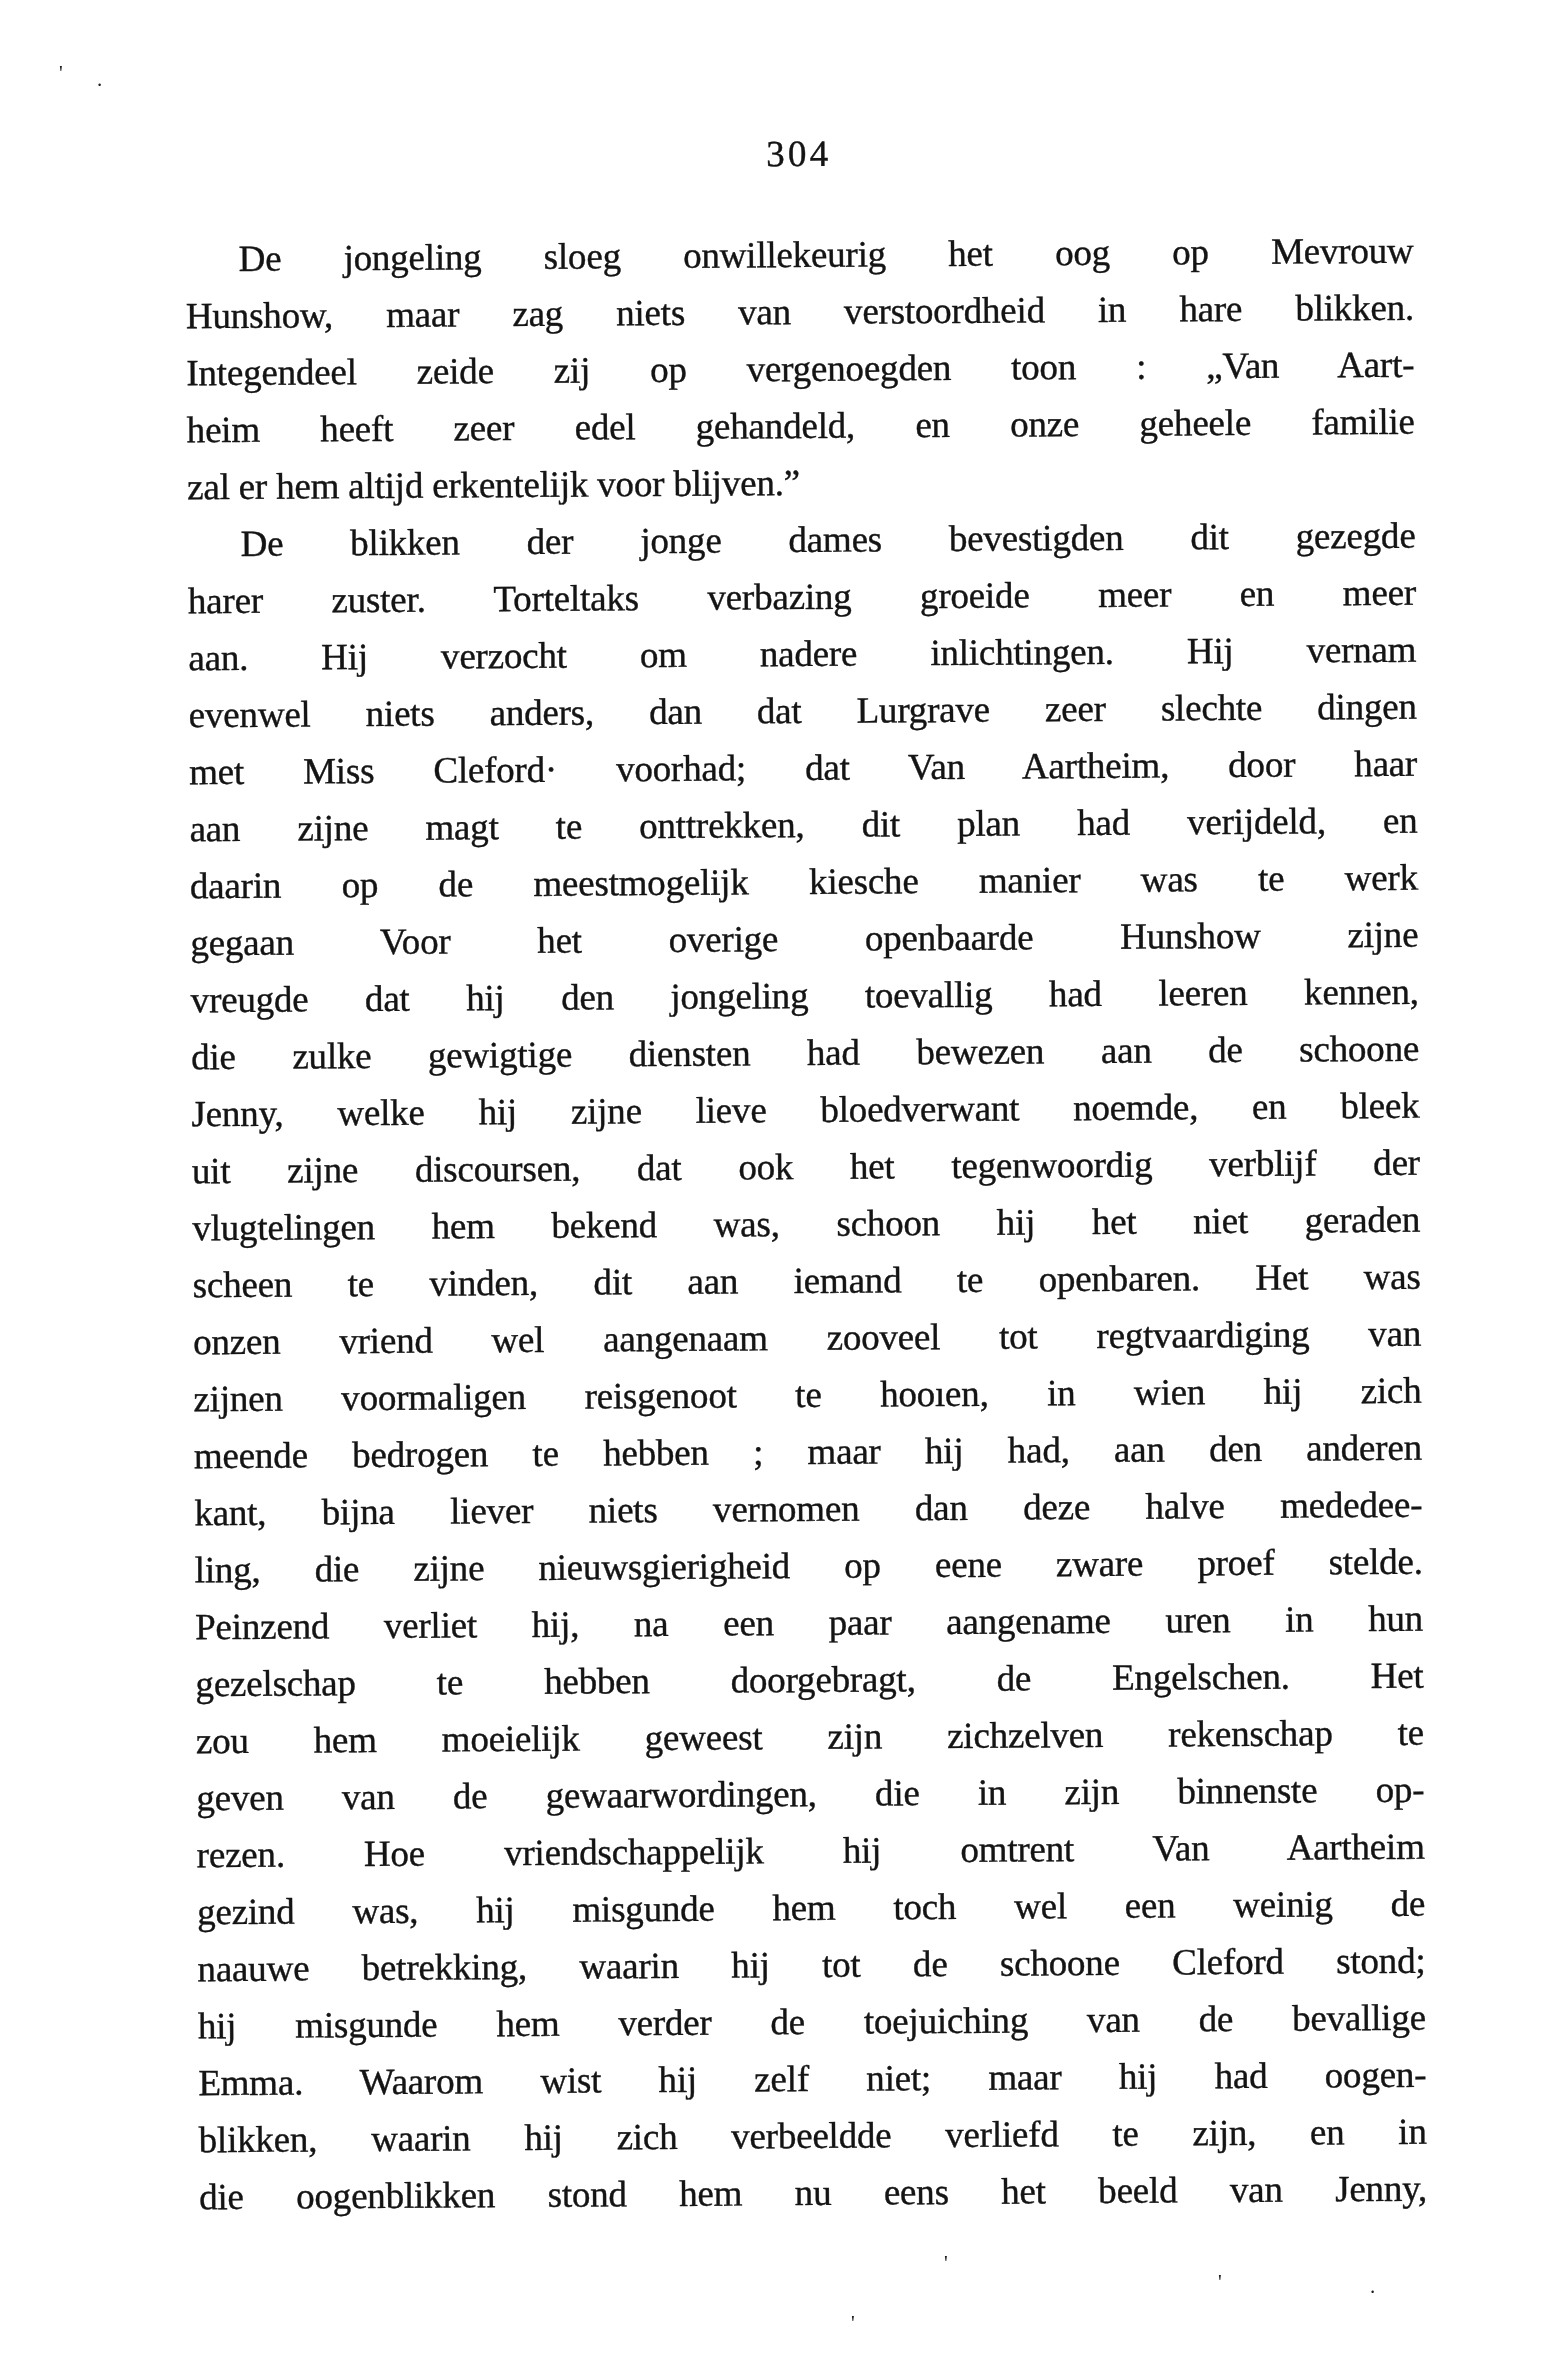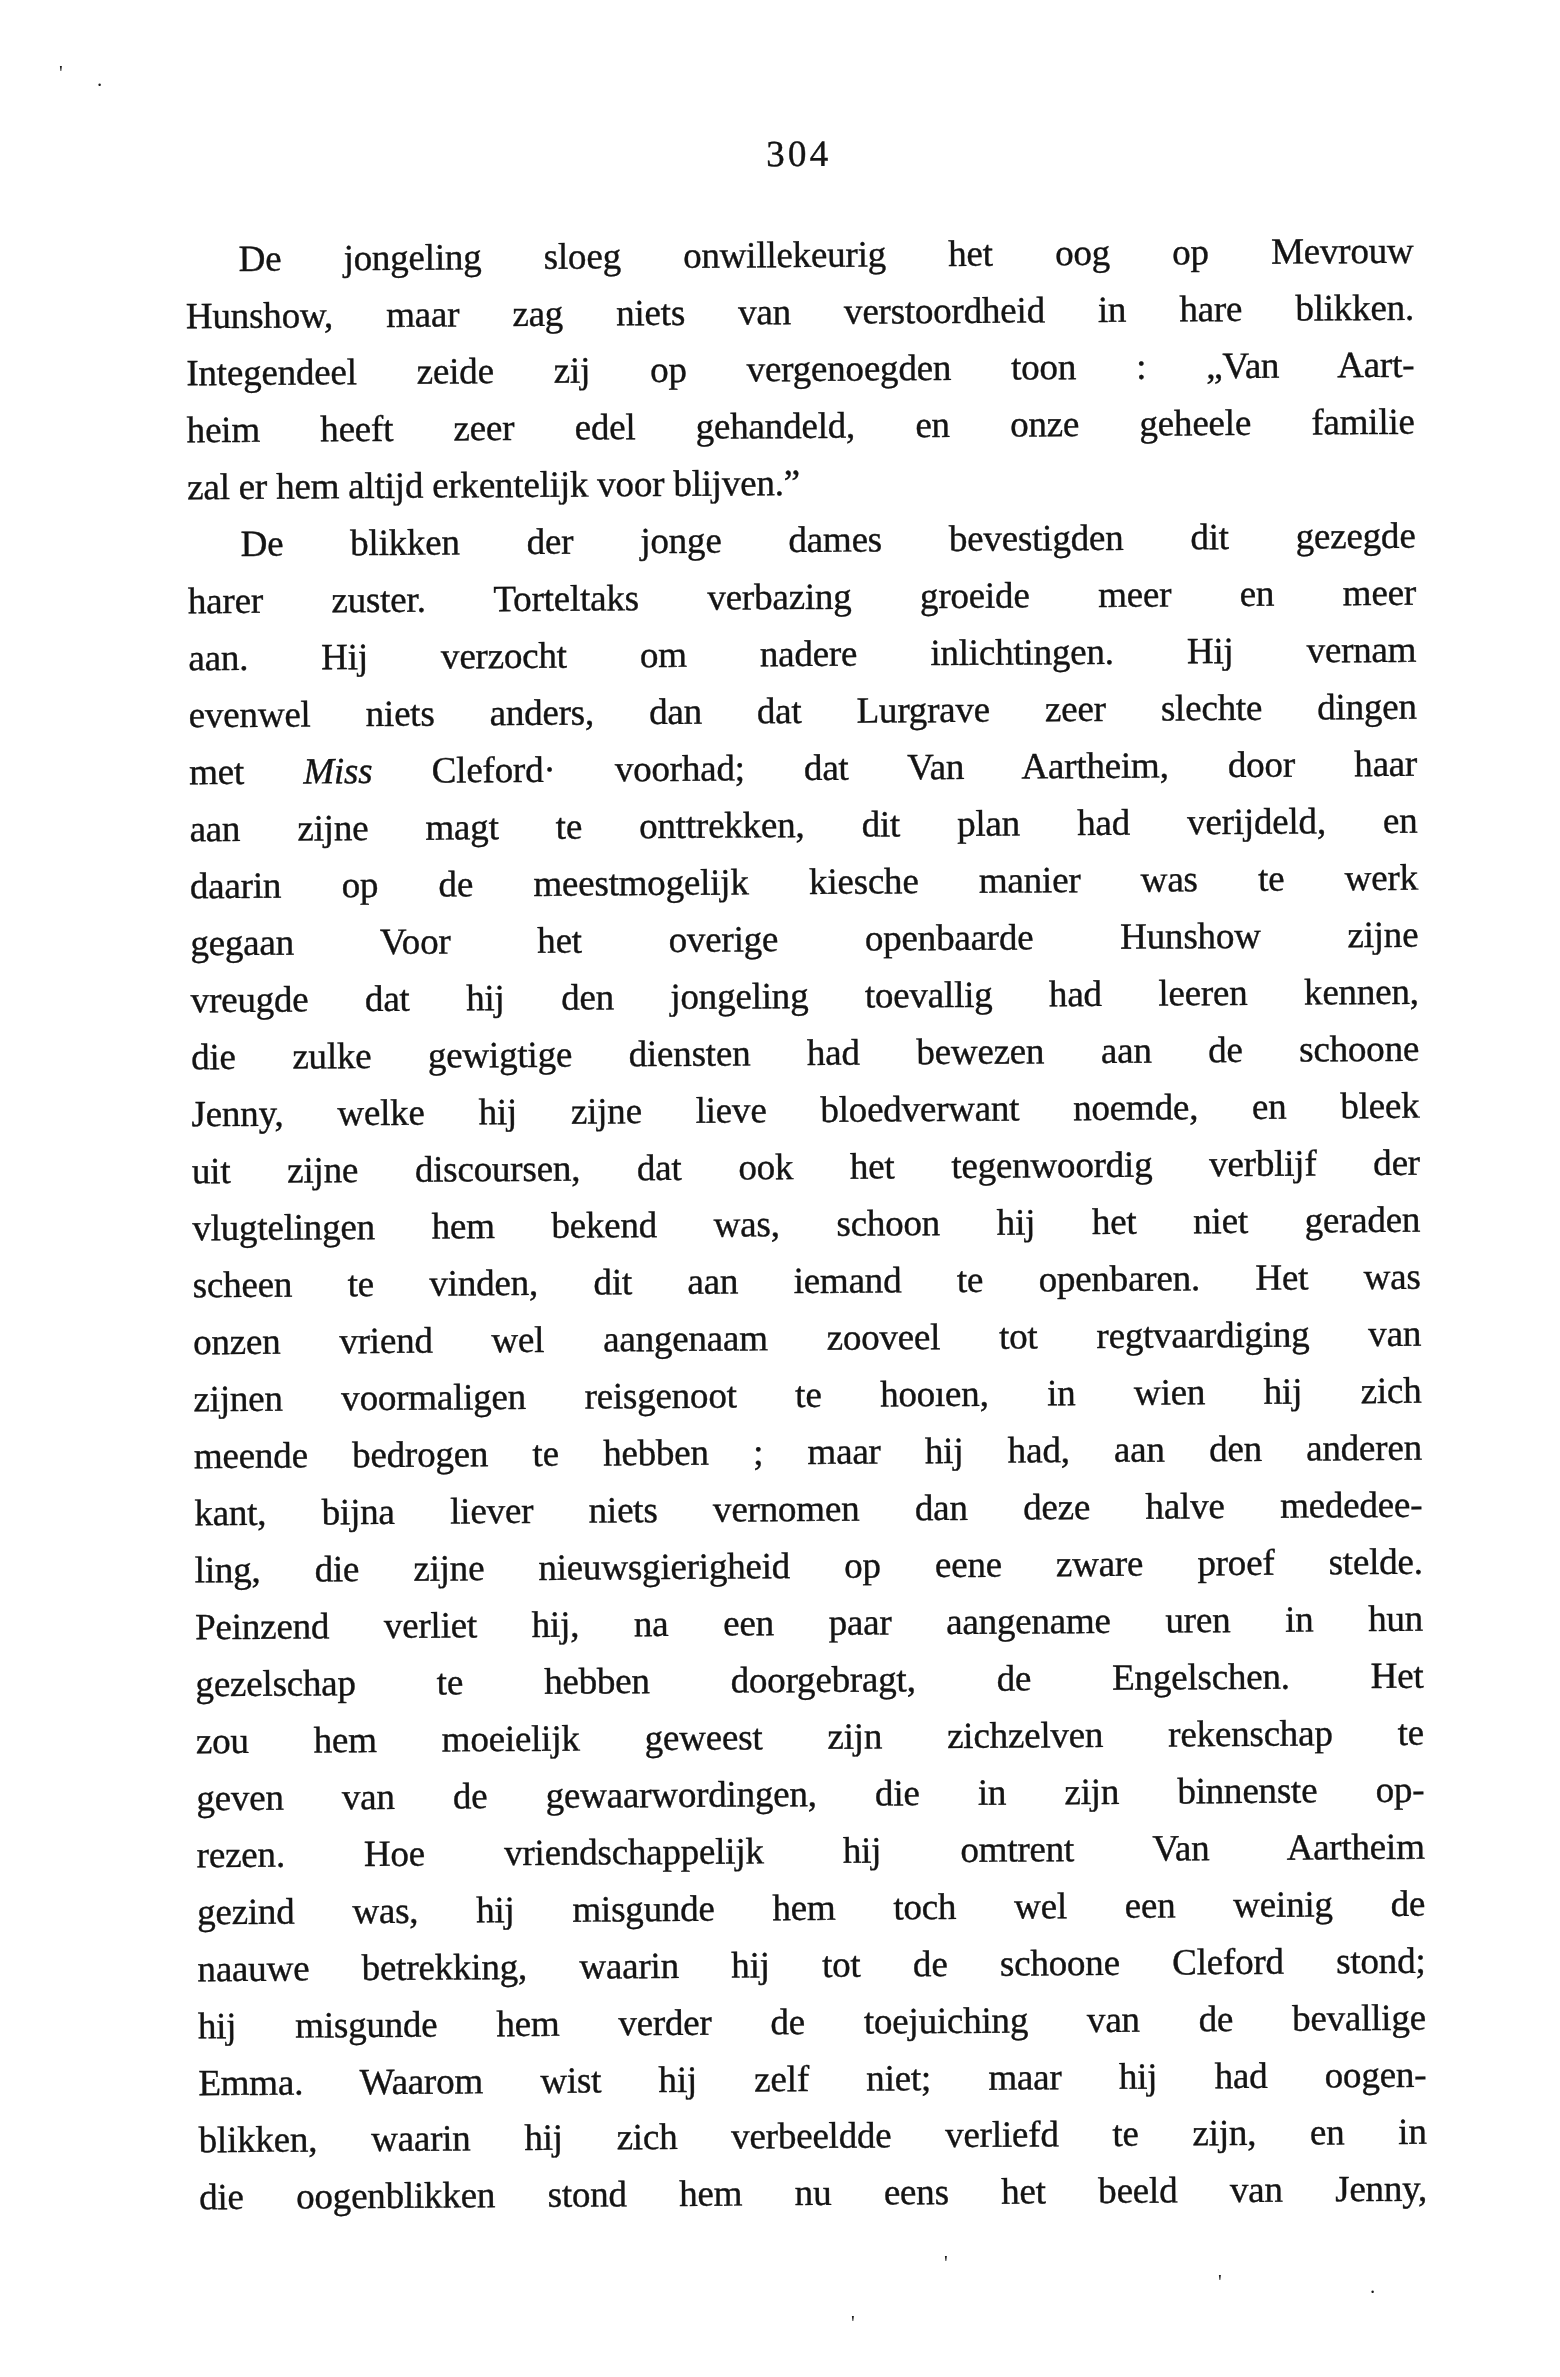--- a/index.html
+++ b/index.html
@@ -33,21 +33,21 @@
     letter-spacing:-0.2px;
     white-space:normal;
     overflow:visible;
     -webkit-text-stroke:0.4px #141414;
   }
   .line.justify{
     text-align:justify;
     text-align-last:justify;
   }
   .line.indent{text-indent:53px;}
-  .italic{font-style:italic;}
+  .italic{}
   .artifact{
     position:absolute;
     font-size:21px;
     line-height:21px;
     color:#1a1a1a;
   }
 </style>
 </head>
 <body>
 

